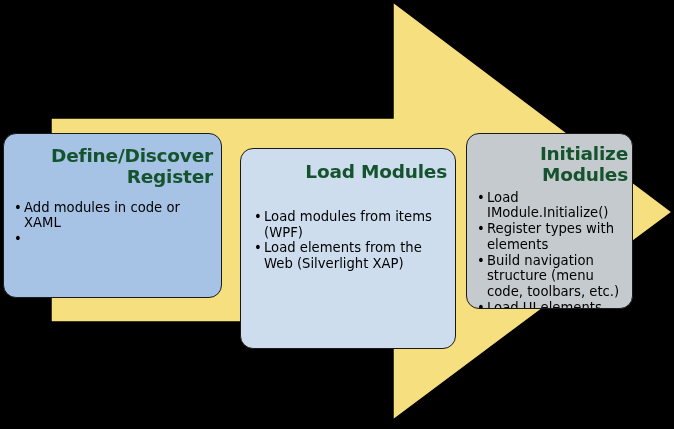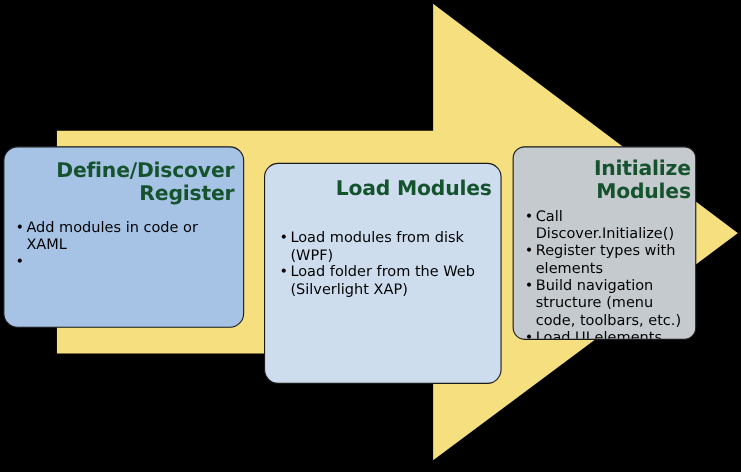--- a/index.html
+++ b/index.html
@@ -88,21 +88,20 @@
     font-size: 13.2px;
   }
 
   
   #box-init {
     left: 466px;
     top: 133px;
     width: 167px;
     height: 176px;
     background: #C5CACE;
-    border-radius: 11px;
   }
   #box-init .stage-title {
     font-size: 18.5px;
     margin: 10px 4px 0 4px;
   }
   #box-init .stage-bullets {
     margin: 4px 4px 0 9px;
     font-size: 13.2px;
   }
 </style>
@@ -131,37 +130,37 @@
     </ul>
   </div>
 
   <div class="stage-box" id="box-load">
     <div class="stage-title">
       <div>Load Modules</div>
     </div>
     <ul class="stage-bullets">
       <li>
         <span class="bullet-dot">•</span>
-        <span>Load modules from disk (WPF)</span>
+        <span>Load modules from items (WPF)</span>
       </li>
       <li>
         <span class="bullet-dot">•</span>
-        <span>Load folder from the Web (Silverlight XAP)</span>
+        <span>Load elements from the Web (Silverlight XAP)</span>
       </li>
     </ul>
   </div>
 
   <div class="stage-box" id="box-init">
     <div class="stage-title">
       <div>Initialize Modules</div>
     </div>
     <ul class="stage-bullets">
       <li>
         <span class="bullet-dot">•</span>
-        <span>Call Discover.Initialize()</span>
+        <span>Load IModule.Initialize()</span>
       </li>
       <li>
         <span class="bullet-dot">•</span>
         <span>Register types with elements</span>
       </li>
       <li>
         <span class="bullet-dot">•</span>
         <span>Build navigation structure (menu code, toolbars, etc.)</span>
       </li>
       <li>

